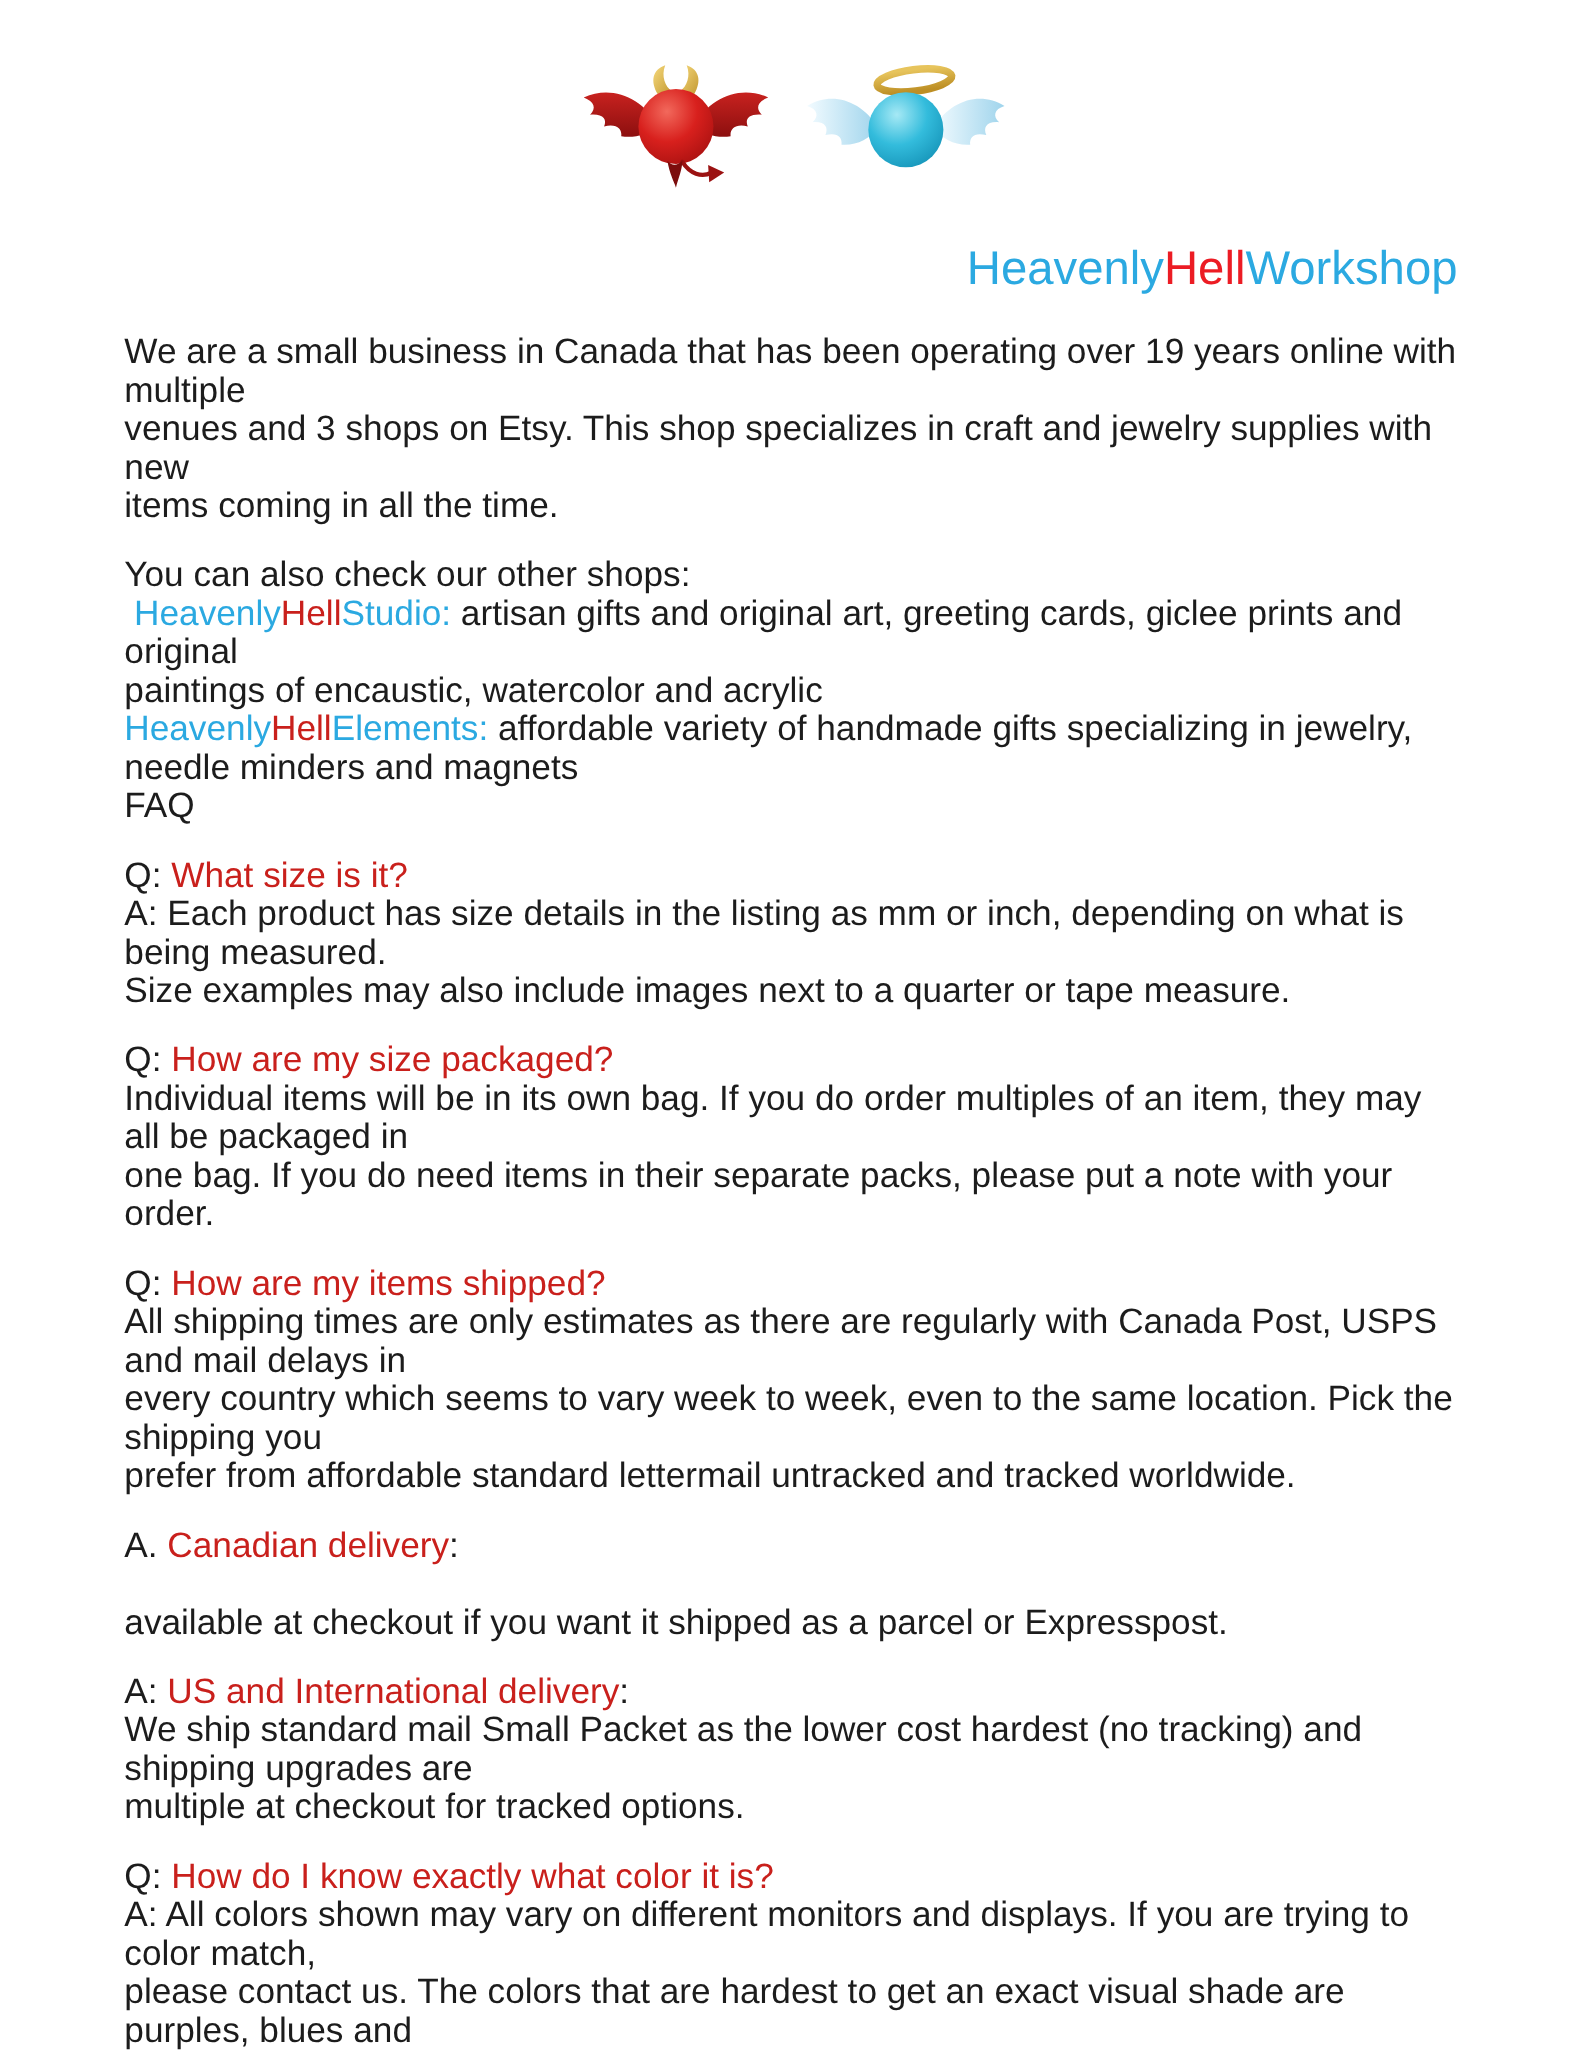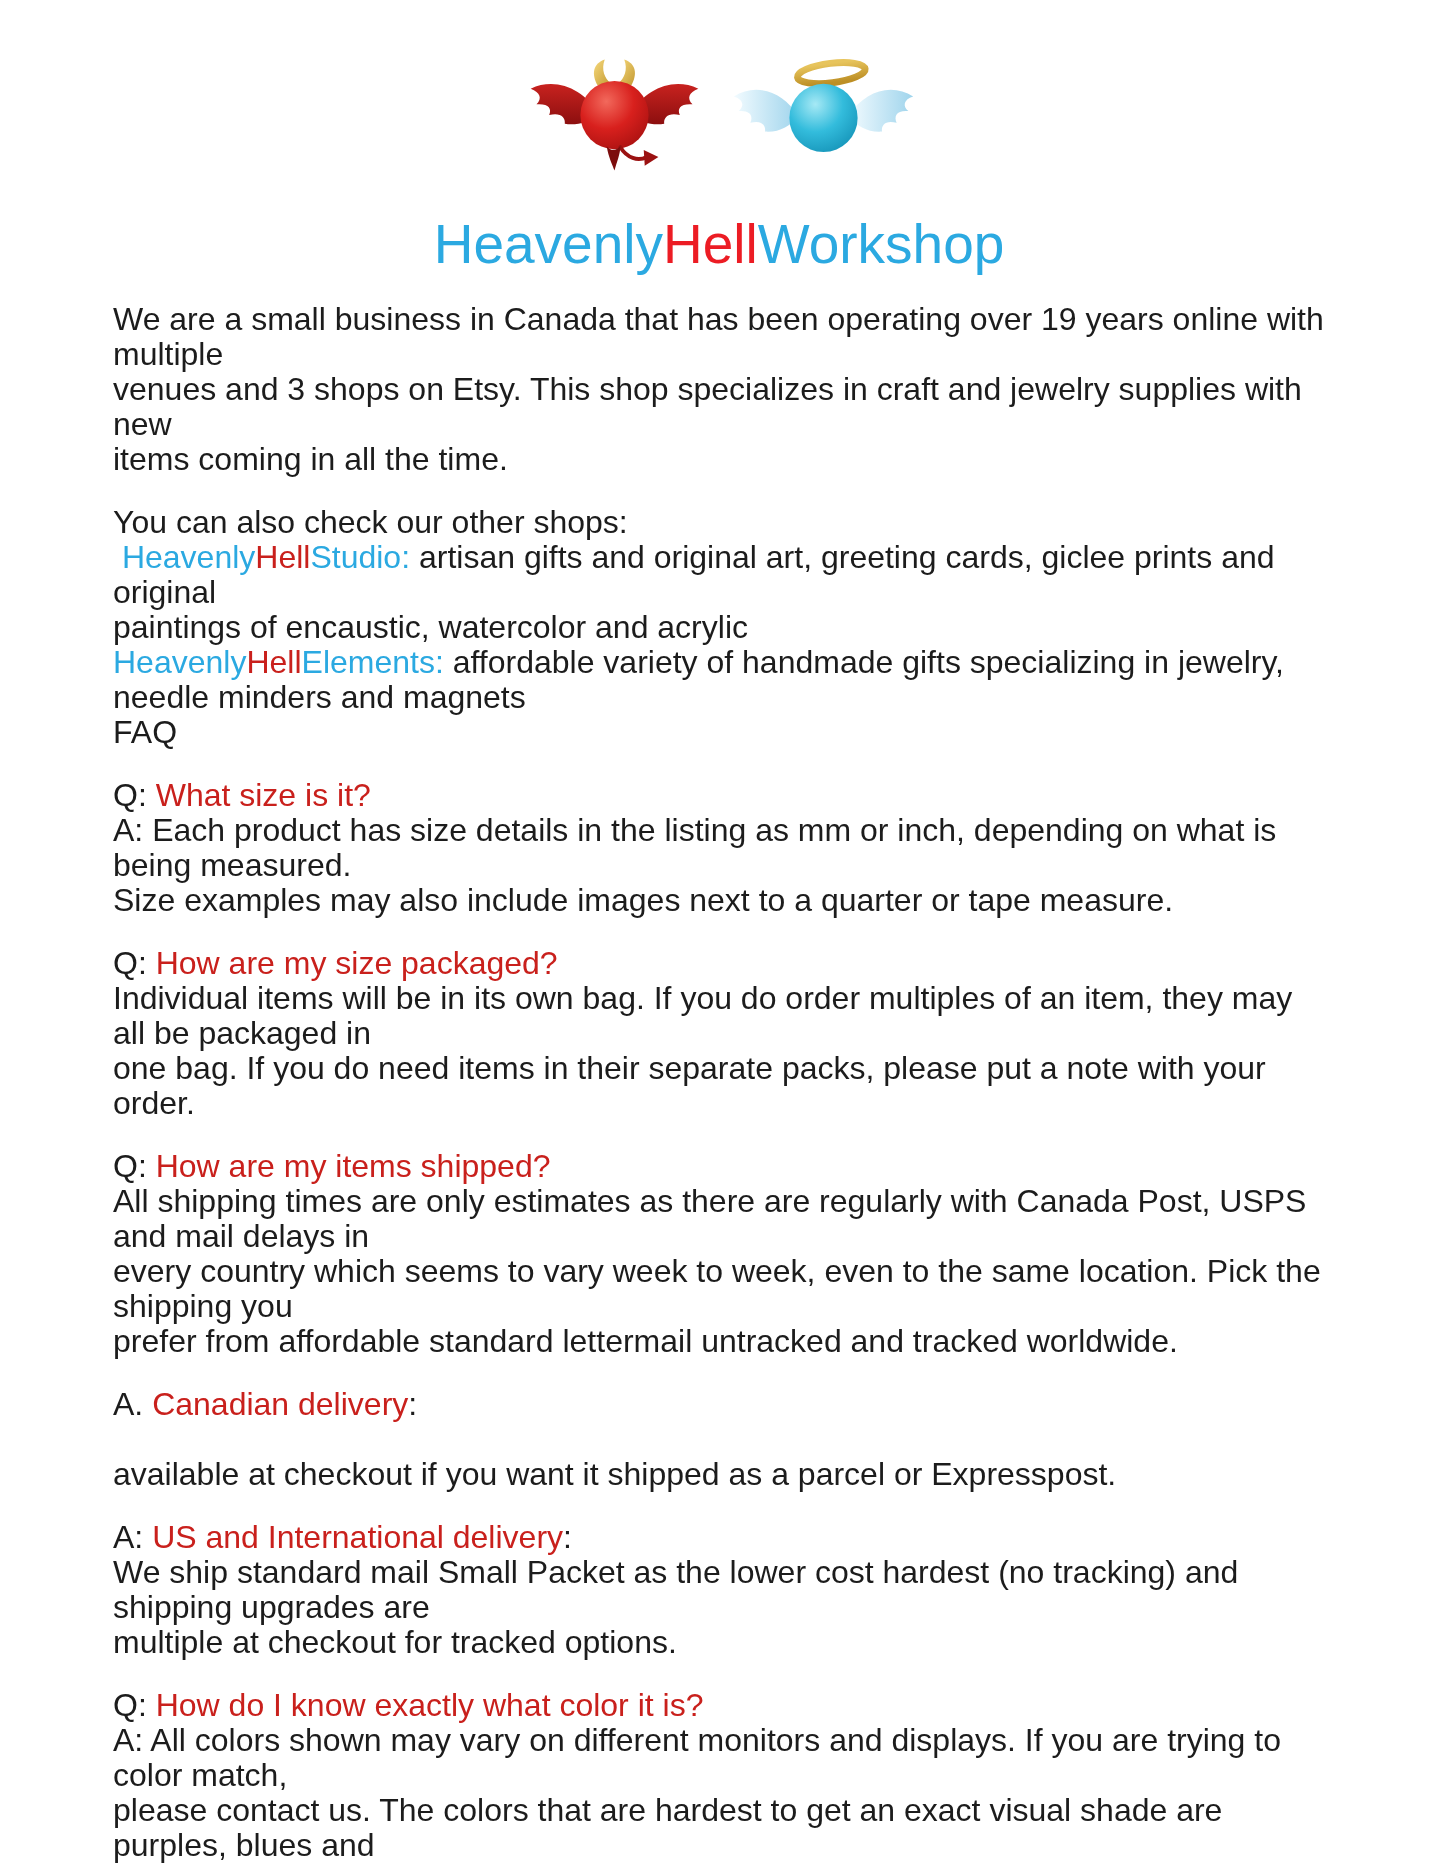--- a/index.html
+++ b/index.html
@@ -25,24 +25,24 @@
   .logo-row{
     display:flex;
     justify-content:center;
     align-items:flex-start;
     gap:14px;
     padding-top:55px;
     height:176px;
   }
   .title{
     margin:38px 0 0 0;
-    font-size:55px;
+    font-size:43px;
     line-height:60px;
     font-weight:400;
-    text-align:center;
+    text-align:right;
     letter-spacing:0;
   }
   .block{
     margin:28px 0 0 0;
     font-size:32px;
     line-height:35px;
     font-weight:400;
   }
   .footer-note{
     margin:36px 0 0 0;

